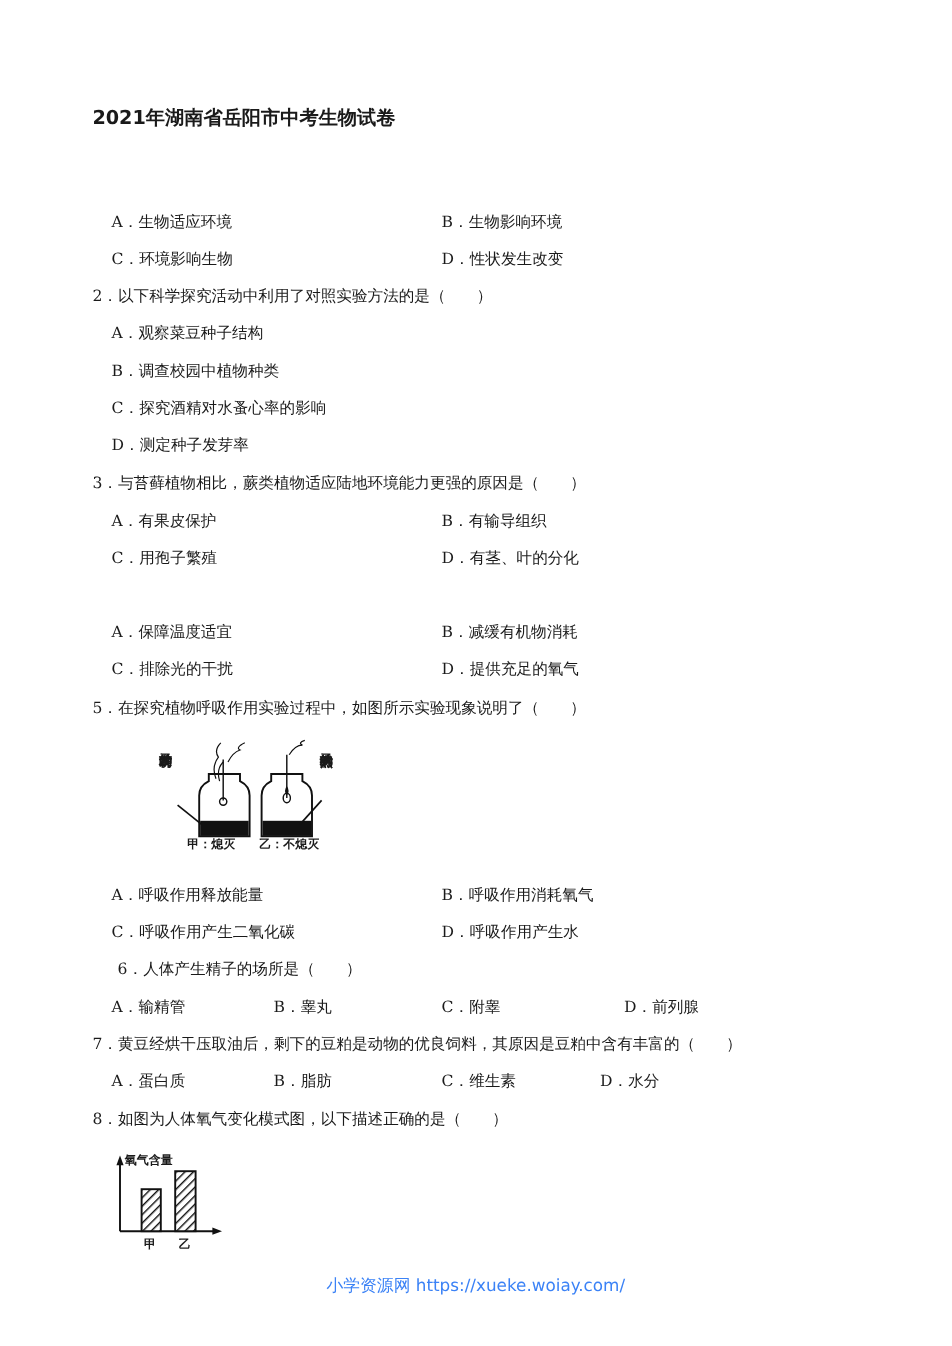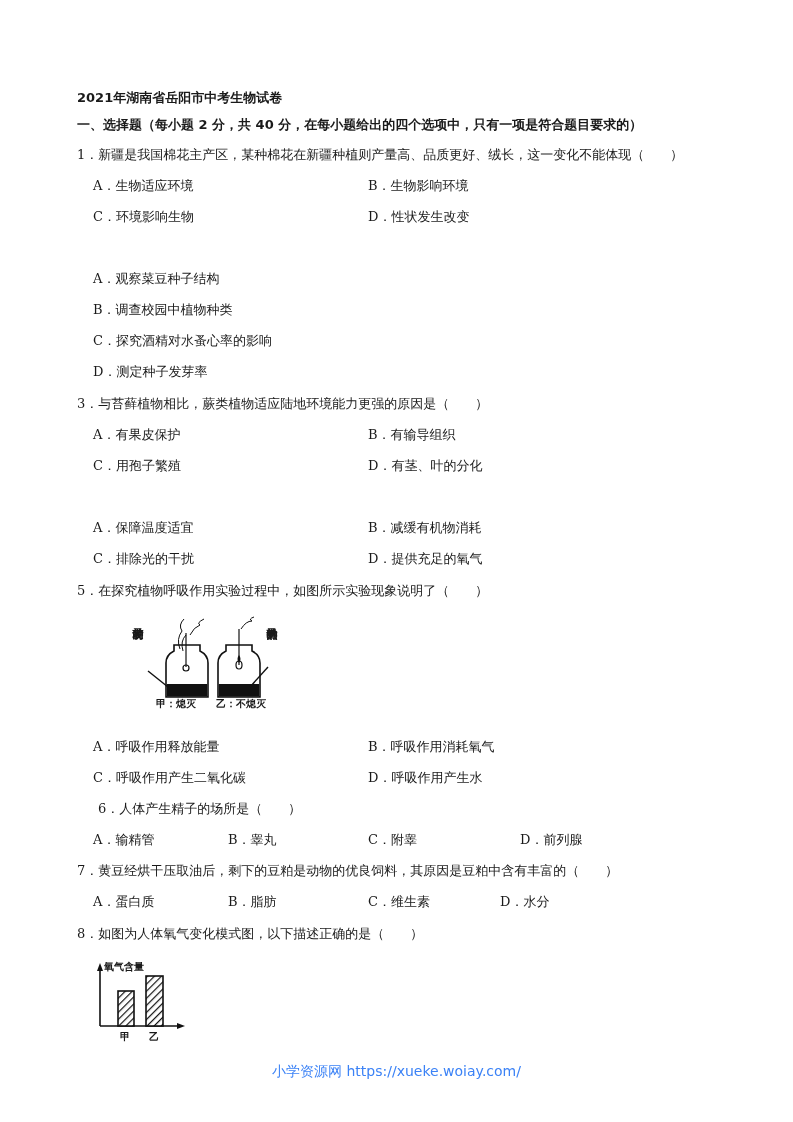--- a/index.html
+++ b/index.html
@@ -1,42 +1,41 @@
 <!DOCTYPE html>
 <html><head>
 <meta charset="utf-8">
 <style>
   html, body { margin: 0; padding: 0; background: #ffffff; }
   body { width: 793px; height: 1122px; position: relative; overflow: hidden;
          font-family: "DejaVu Serif", "Liberation Serif", serif; color: #1a1a1a; }
   .page { position: absolute; left: 0; top: 0; width: 793px; height: 1122px; }
   .line { position: absolute; font-size: 13px; line-height: 16px; white-space: nowrap; }
-  .title { font-weight: bold; font-family: "DejaVu Sans", "Liberation Sans", sans-serif; font-size: 13px; }
+  .title { font-weight: bold; font-family: "DejaVu Sans", "Liberation Sans", sans-serif; font-size: 16px; }
   .section { font-weight: bold; font-family: "DejaVu Sans", "Liberation Sans", sans-serif; font-size: 13px; }
   .q { left: 77px; }
   .figure { position: absolute; }
   .footer { position: absolute; left: 0; width: 793px; top: 1063px; text-align: center;
             font-family: "DejaVu Sans", "Liberation Sans", sans-serif; font-size: 14px; color: #3b82f6; }
 </style>
 </head>
 <body>
 
 <div class="page">
 
   <div class="line title" style="left:77px; top:90px;">2021年湖南省岳阳市中考生物试卷</div>
-  <div class="line section" style="left:77px; top:117px;">一、选择题（每小题 2 分，共 40 分，在每小题给出的四个选项中，只有一项是符合题目要求的）</div>
 
-  <div class="line q" style="top:147px;">
-    <span>1．</span><span>新疆是我国棉花主产区，某种棉花在新疆种植则产量高、品质更好、绒长，这一变化不能体现（　　）</span>
-  </div>
   <div class="line" style="left:93px; top:178px;"><span>A．</span><span>生物适应环境</span></div>
   <div class="line" style="left:368px; top:178px;"><span>B．</span><span>生物影响环境</span></div>
   <div class="line" style="left:93px; top:209px;"><span>C．</span><span>环境影响生物</span></div>
   <div class="line" style="left:368px; top:209px;"><span>D．</span><span>性状发生改变</span></div>
 
+  <div class="line q" style="top:240px;">
+    <span>2．</span><span>以下科学探究活动中利用了对照实验方法的是（　　）</span>
+  </div>
   <div class="line" style="left:93px; top:271px;"><span>A．</span><span>观察菜豆种子结构</span></div>
   <div class="line" style="left:93px; top:302px;"><span>B．</span><span>调查校园中植物种类</span></div>
   <div class="line" style="left:93px; top:333px;"><span>C．</span><span>探究酒精对水蚤心率的影响</span></div>
   <div class="line" style="left:93px; top:364px;"><span>D．</span><span>测定种子发芽率</span></div>
 
   <div class="line q" style="top:396px;">
     <span>3．</span><span>与苔藓植物相比，蕨类植物适应陆地环境能力更强的原因是（　　）</span>
   </div>
   <div class="line" style="left:93px; top:427px;"><span>A．</span><span>有果皮保护</span></div>
   <div class="line" style="left:368px; top:427px;"><span>B．</span><span>有输导组织</span></div>

